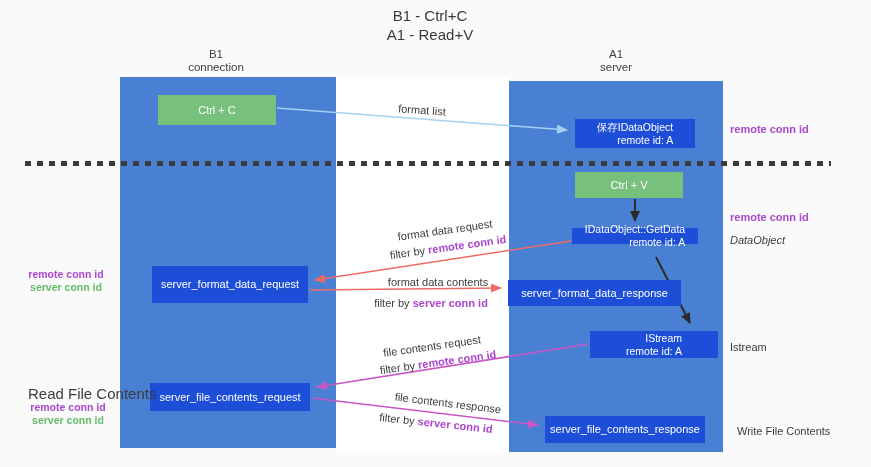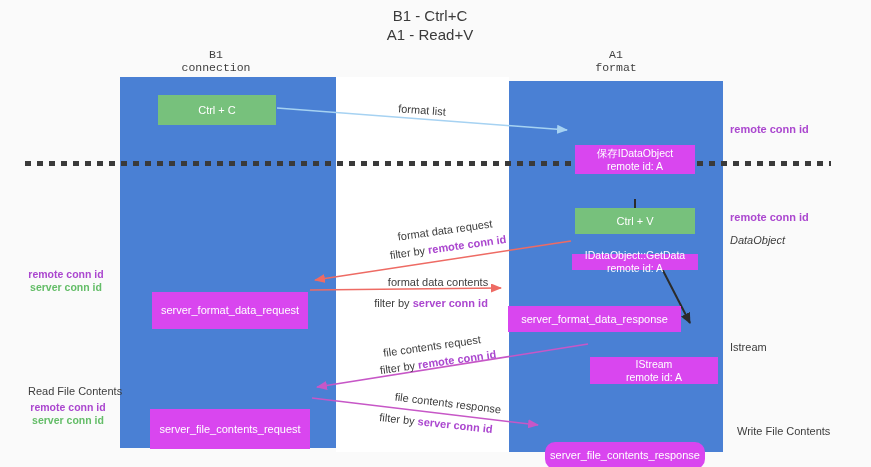--- a/index.html
+++ b/index.html
@@ -4,32 +4,32 @@
 <style>
   * { margin:0; padding:0; box-sizing:border-box; }
   body { background:#e9e9e9; }
   .canvas {
     position:relative; width:871px; height:467px; background:#fafafa;
     font-family:"Liberation Sans", sans-serif; overflow:hidden;
   }
   .title { position:absolute; top:6px; left:0; width:860px; text-align:center;
            font-size:15px; line-height:19px; color:#3a3a3a; }
   .lane-header { position:absolute; transform:translateX(-50%); text-align:center;
-                 font-size:11.5px; line-height:13px; color:#3e3e3e;font-family:Liberation Mono, monospace; }
+                 font-size:11.5px; line-height:13px; color:#3e3e3e; }
   .gap  { position:absolute; left:336px; top:77px; width:173px; height:375px; background:#ffffff; }
   .lane { position:absolute; background:#4a80d4; }
   .lane.b1 { left:120px; top:77px; width:216px; height:371px; }
   .lane.a1 { left:509px; top:81px; width:214px; height:371px; }
   .dashed { position:absolute; left:25px; top:161px; width:806px; height:5px; z-index:3;
             background:repeating-linear-gradient(90deg,#3a3a3a 0 6px,rgba(0,0,0,0) 6px 12px); }
   .arrows { position:absolute; left:0; top:0; z-index:4; pointer-events:none; }
   .box { position:absolute; z-index:5; display:flex; align-items:center; justify-content:center;
-         color:#ffffff; text-align:center; font-size:11px; line-height:13px; }
+         color:#ffffff; text-align:right; font-size:11px; line-height:13px; }
   .box.green  { background:#77c17c; }
-  .box.orange { background:#d946ef;margin-top:26px; }
+  .box.orange { background:#1d4ed8; }
   .box .l2 { font-size:10.5px; line-height:13px; }
   .flow-label { position:absolute; z-index:6; font-size:11px; color:#3d3d3d; white-space:nowrap; }
   .hl { color:#ab47cf; font-weight:bold; }
   .side { position:absolute; z-index:6; font-size:11px; color:#3d3d3d; white-space:nowrap; }
   .side-group { position:absolute; z-index:6; width:104px; text-align:center;
                 font-size:10.5px; line-height:13px; white-space:nowrap; }
   .t-purple { color:#ab47cf; font-weight:bold; }
   .t-green  { color:#64bd68; font-weight:bold; }
 </style>
 </head>
@@ -41,21 +41,21 @@
     <div>B1 - Ctrl+C</div>
     <div>A1 - Read+V</div>
   </div>
 
   <div class="lane-header" style="left:216px; top:48px;">
     <div>B1</div>
     <div>connection</div>
   </div>
   <div class="lane-header" style="left:616px; top:48px;">
     <div>A1</div>
-    <div>format</div>
+    <div>server</div>
   </div>
 
   <div class="gap"></div>
   <div class="lane b1"></div>
   <div class="lane a1"></div>
 
   <div class="dashed"></div>
 
   <svg class="arrows" width="871" height="467">
     <defs>
@@ -85,21 +85,21 @@
     <span>Ctrl + C</span>
   </div>
 
   <div class="box orange" style="left:575px; top:119px; width:120px; height:29px;">
     <div class="l2">
       <div>保存IDataObject</div>
       <div>remote id: A</div>
     </div>
   </div>
 
-  <div class="box green" style="left:575px; top:172px; width:120px; height:26px;margin-top:36px;">
+  <div class="box green" style="left:575px; top:172px; width:108px; height:26px;">
     <span>Ctrl + V</span>
   </div>
 
   <div class="box orange" style="left:572px; top:228px; width:126px; height:16px;">
     <div class="l2">
       <div>IDataObject::GetData</div>
       <div>remote id: A</div>
     </div>
   </div>
 
@@ -111,25 +111,25 @@
     <span>server_format_data_response</span>
   </div>
 
   <div class="box orange" style="left:590px; top:331px; width:128px; height:27px;">
     <div class="l2">
       <div>IStream</div>
       <div>remote id: A</div>
     </div>
   </div>
 
-  <div class="box orange" style="left:150px; top:383px; width:160px; height:40px;">
+  <div class="box orange" style="left:150px; top:383px; width:160px; height:28px;">
     <span>server_file_contents_request</span>
   </div>
 
-  <div class="box orange" style="left:545px; top:416px; width:160px; height:27px;border-radius:10px;">
+  <div class="box orange" style="left:545px; top:416px; width:160px; height:27px;">
     <span>server_file_contents_response</span>
   </div>
 
   <div class="flow-label" style="left:422px; top:110px; transform:translate(-50%,-50%) rotate(4deg);">format list</div>
 
   <div class="flow-label" style="left:445px; top:230px; transform:translate(-50%,-50%) rotate(-8deg);">format data request</div>
   <div class="flow-label" style="left:448px; top:247px; transform:translate(-50%,-50%) rotate(-8deg);">
     <span>filter by</span>
     <span class="hl">remote conn id</span>
   </div>
@@ -155,19 +155,19 @@
   <div class="side t-purple" style="left:730px; top:123px;">remote conn id</div>
   <div class="side t-purple" style="left:730px; top:211px;">remote conn id</div>
   <div class="side" style="left:730px; top:234px;font-style:italic;">DataObject</div>
   <div class="side" style="left:730px; top:341px;">Istream</div>
   <div class="side" style="left:737px; top:425px;">Write File Contents</div>
 
   <div class="side-group" style="left:14px; top:268px;">
     <div class="t-purple">remote conn id</div>
     <div class="t-green">server conn id</div>
   </div>
-  <div class="side" style="left:28px; top:385px; font-size:11px;">Read File Contents</div>
+  <div class="side" style="left:28px; top:385px; font-size:15px;">Read File Contents</div>
   <div class="side-group" style="left:16px; top:401px;">
     <div class="t-purple">remote conn id</div>
     <div class="t-green">server conn id</div>
   </div>
 
 </div>
 
 </body></html>

